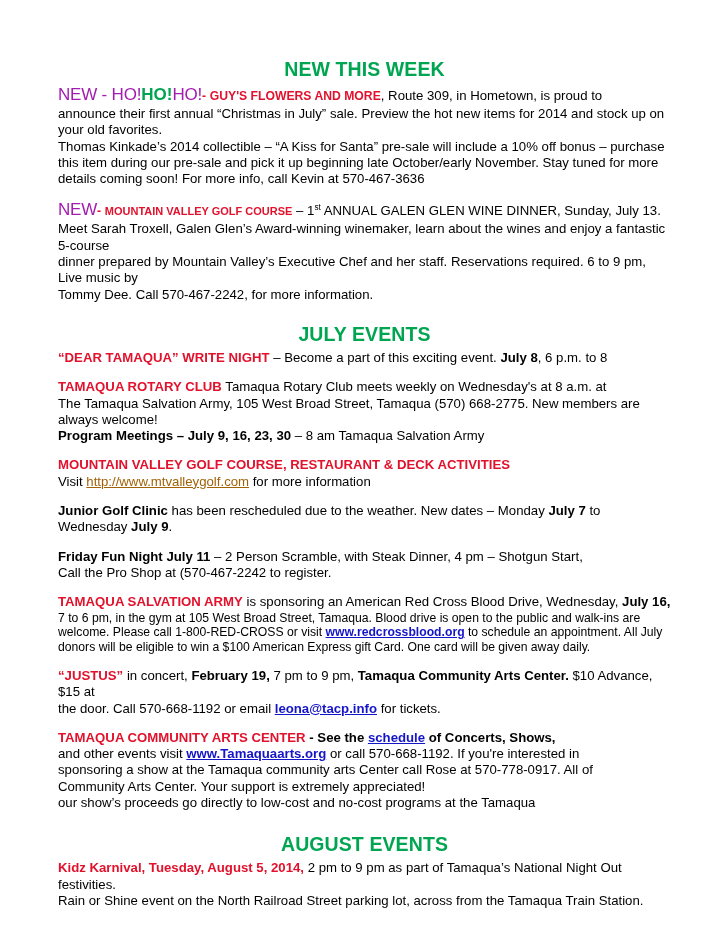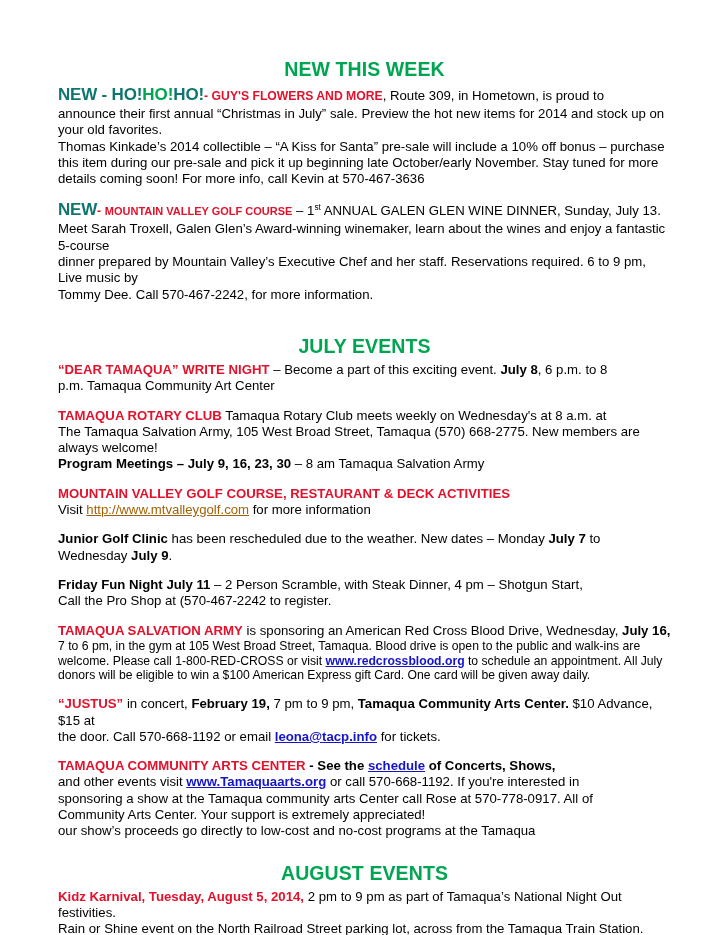--- a/index.html
+++ b/index.html
@@ -23,40 +23,40 @@
   }
   .center-head {
     text-align: center;
     color: #00a551;
     font-weight: bold;
     font-size: 19.5px;
     line-height: 1.18;
     letter-spacing: 0.1px;
     margin: 0 0 4px 0;
   }
-  .center-head.july  { margin-top: 32px; }
+  .center-head.july  { margin-top: 20px; }
   .center-head.august{ margin-top: 22px; }
 
   p.blk {
     margin: 0 0 0 0;
     font-size: 13.2px;
     line-height: 1.235;
     text-align: left;
   }
   p.gap { margin-top: 13px; }
 
   .red { color: #e2112c; }
   .b   { font-weight: bold; }
 
   .kw { color: #e2112c; font-weight: bold; }
 
   
   .new-big {
-    color: #0f766e;
-    font-weight: bold;
+    color: #a21caf;
+    font-weight: normal;
     font-size: 17px;
     letter-spacing: -0.2px;
     margin-top: 6px;
   }
   .hohoho-grn {
     color: #00a551;
     font-weight: bold;
     font-size: 17px;
   }
 
@@ -96,21 +96,20 @@
     <span>– 1</span><sup>st</sup><span> ANNUAL GALEN GLEN WINE DINNER, Sunday, July 13.</span>
     <span class="blockline">Meet Sarah Troxell, Galen Glen’s Award-winning winemaker, learn about the wines and enjoy a fantastic 5-course</span>
     <span class="blockline">dinner prepared by Mountain Valley’s Executive Chef and her staff.  Reservations required.  6 to 9 pm, Live music by</span>
     <span class="blockline">Tommy Dee.  Call 570-467-2242, for more information.</span>
   </p>
 
   <h1 class="center-head july">JULY EVENTS</h1>
 
   <p class="blk">
     <span class="kw">“DEAR TAMAQUA” WRITE NIGHT</span><span> – Become a part of this exciting event. </span><span class="b">July 8</span><span>, 6 p.m. to 8</span>
-    <span class="blockline">p.m.  Tamaqua Community Art Center</span>
   </p>
 
   <p class="blk gap">
     <span class="kw">TAMAQUA ROTARY CLUB</span><span>  Tamaqua Rotary Club meets weekly on Wednesday's at 8 a.m. at</span>
     <span class="blockline">The Tamaqua Salvation Army, 105 West Broad Street, Tamaqua (570) 668-2775.  New members are</span>
     <span class="blockline">always welcome!</span>
     <span class="blockline"><span class="b">Program Meetings – July 9, 16, 23, 30</span><span> – 8 am Tamaqua Salvation Army</span></span>
   </p>
 
   <p class="blk gap">

